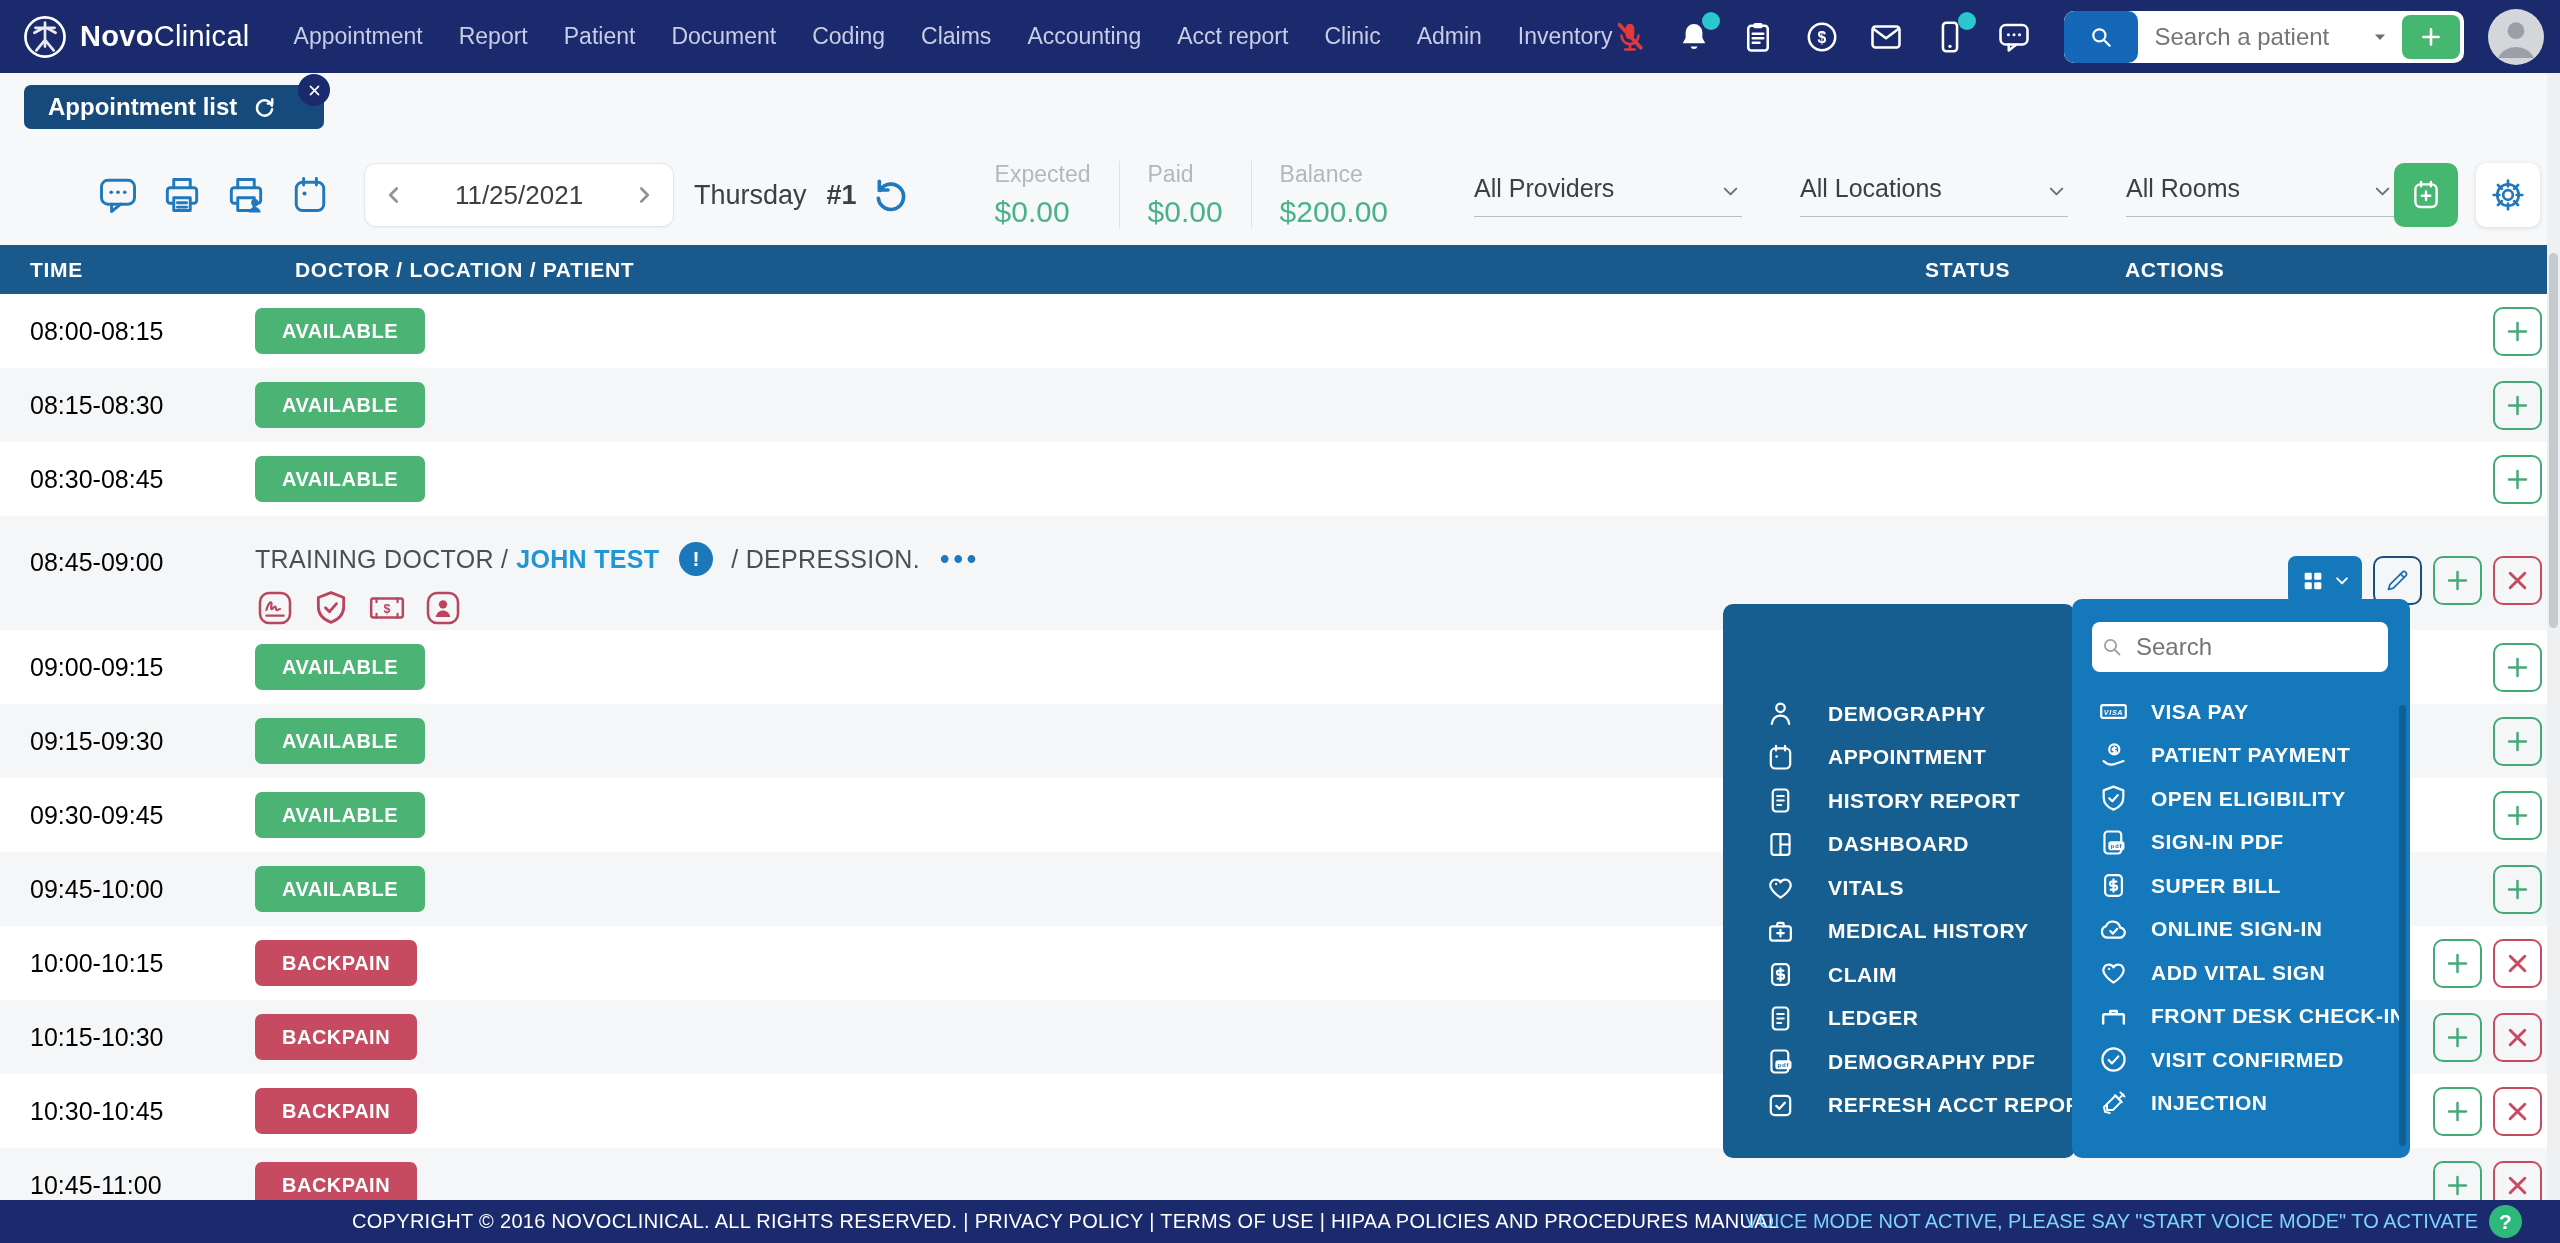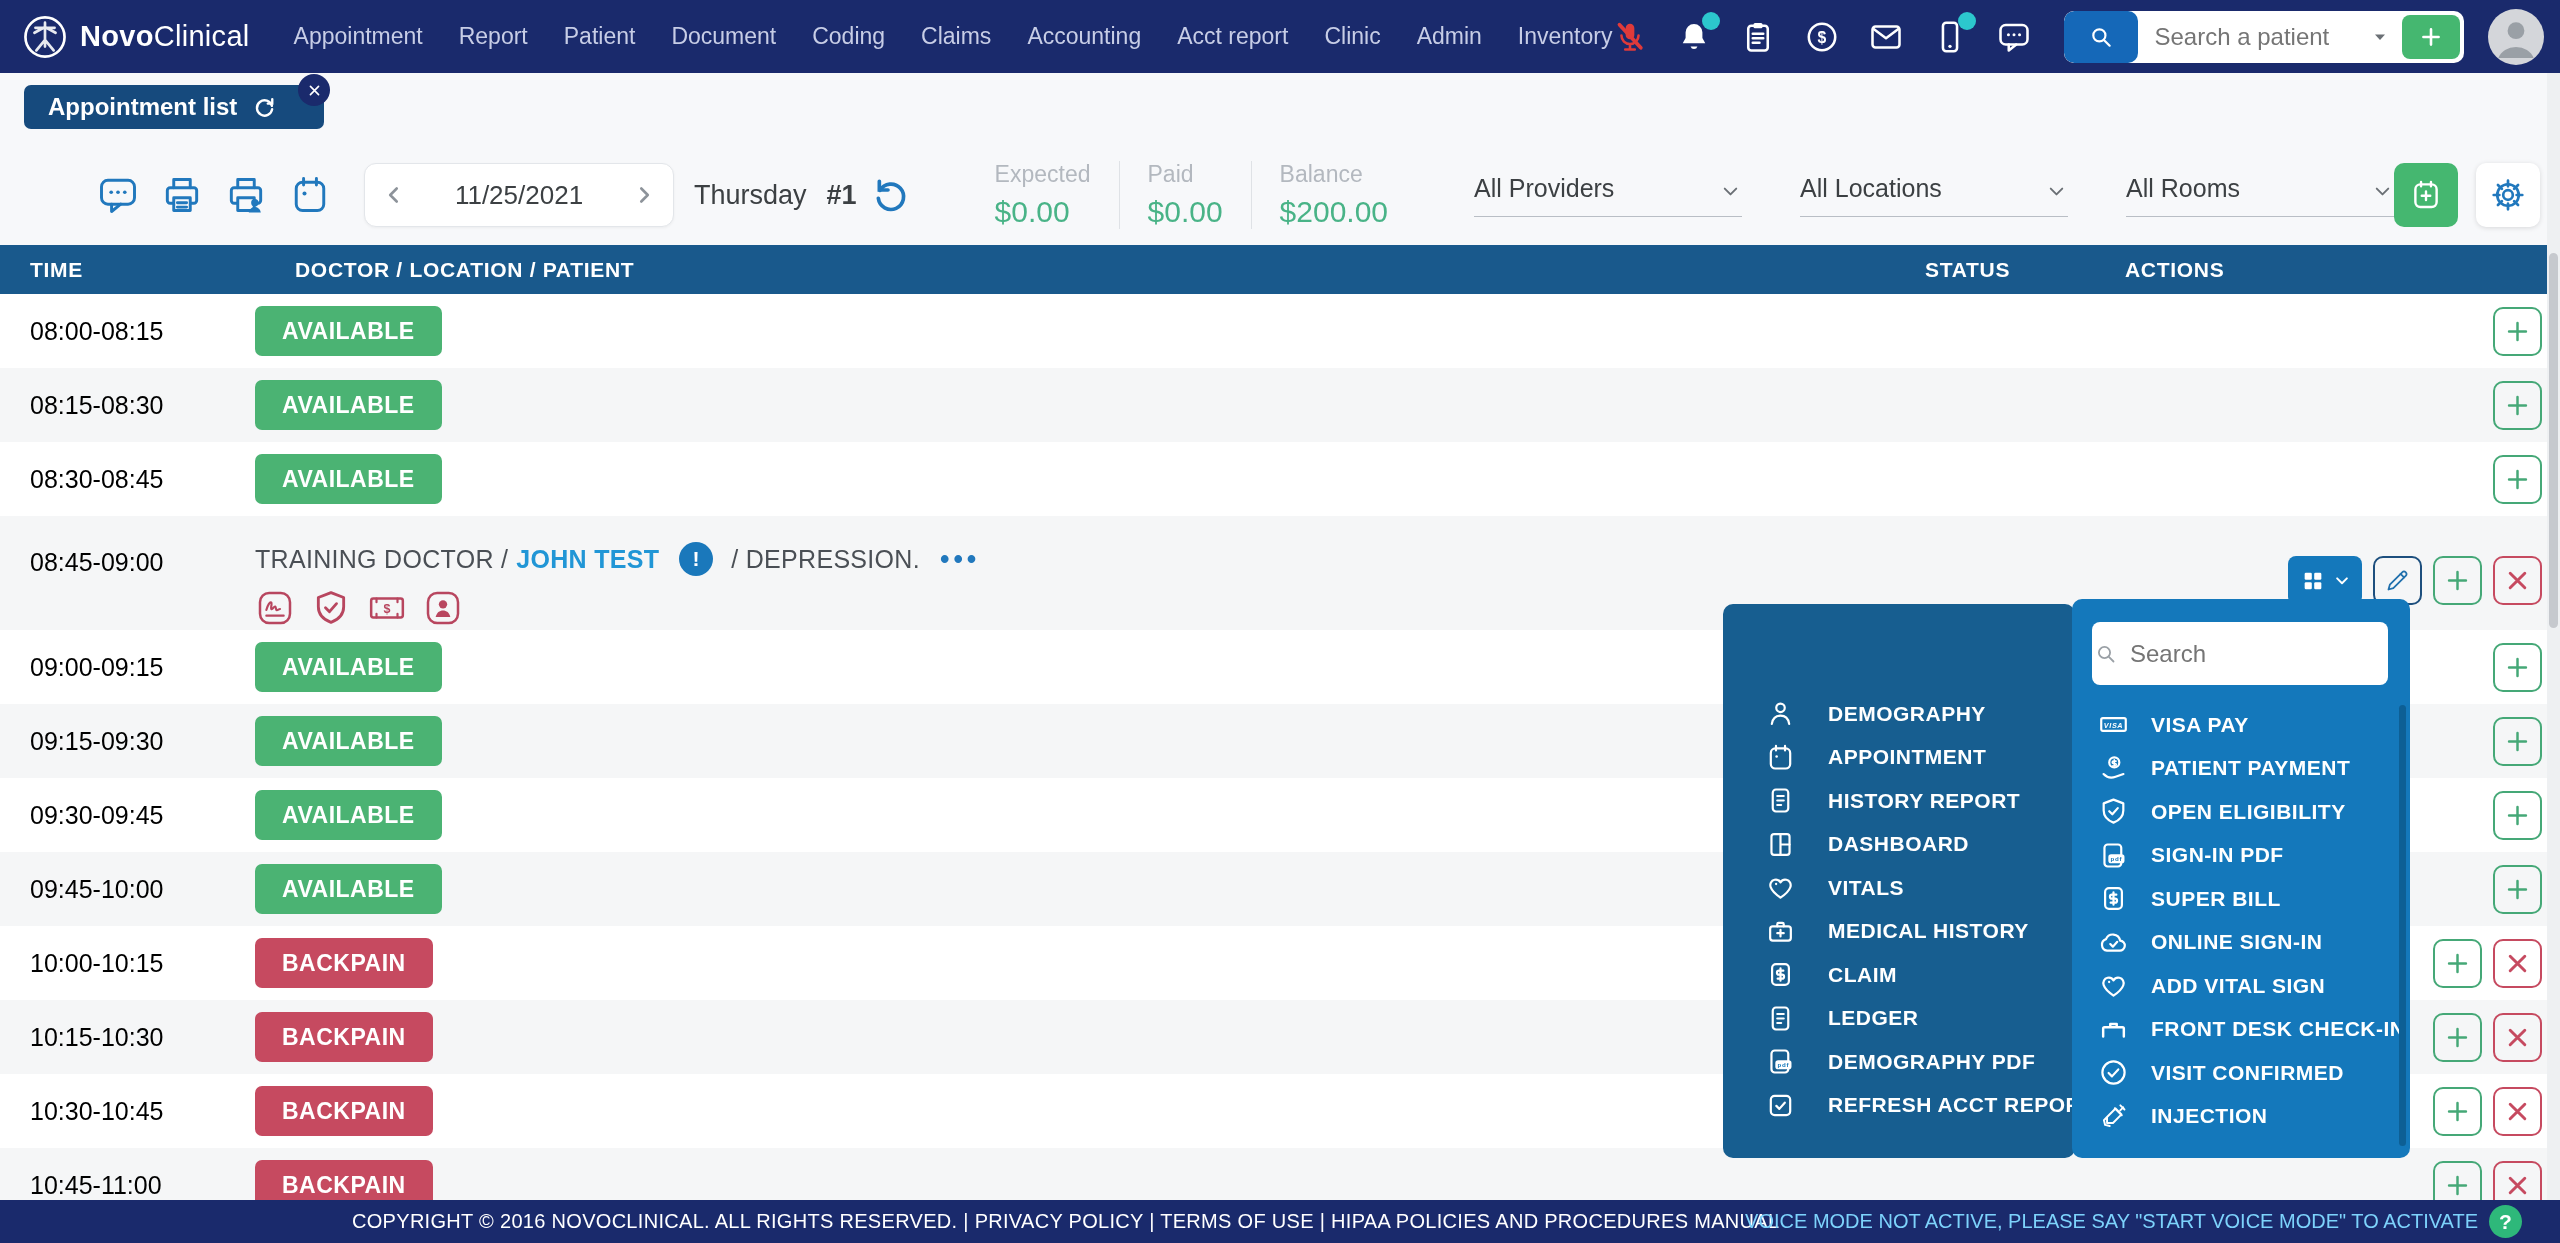--- a/index.html
+++ b/index.html
@@ -76,21 +76,21 @@
   
   .thead { position: absolute; top: 245px; left: 0; right: 0; height: 49px;
     background: #19598c; color: #fff; font-size: 21px; font-weight: 700; letter-spacing: .7px; }
   .thead span { position: absolute; line-height: 49px; }
   .th-time { left: 30px; } .th-doctor { left: 295px; } .th-status { left: 1925px; } .th-actions { left: 2125px; }
 
   .rows { position: absolute; top: 294px; left: 0; right: 0; z-index: 1; }
   .row { position: relative; display: flex; align-items: center; height: 74px; background: #fff; }
   .row.alt { background: #f5f6f7; }
   .row .time { width: 255px; padding-left: 30px; font-size: 25px; color: #000000; flex: 0 0 auto; }
-  .badge { font-size: 23px; font-weight: 700; color: #fff; padding: 12px 27px;
+  .badge { font-size: 20px; font-weight: 700; color: #fff; padding: 12px 27px;
     border-radius: 7px; letter-spacing: .5px; }
   .row .actions { margin-left: auto; display: flex; gap: 11px; padding-right: 18px; align-items: center; }
   .abtn { width: 49px; height: 49px; border-radius: 10px; border: 2.5px solid;
     display: grid; place-items: center; background: transparent; cursor: pointer; }
   .abtn svg { width: 27px; height: 27px; }
   .abtn.add { color: #45a877; border-color: #45a877; }
   .abtn.del { color: #c64a60; border-color: #c64a60; }
   .abtn.edit { color: #2070ad; border-color: #1d4f7e; }
   .gridbtn { width: 74px; height: 49px; background: #1478bb; border: none; border-radius: 8px;
     color: #fff; display: flex; align-items: center; justify-content: center; gap: 7px;
@@ -106,22 +106,22 @@
   .more-dots { color: #2178bd; font-weight: 900; font-size: 27px; letter-spacing: 4px; margin-left: 20px; }
   .flags { display: flex; gap: 16px; margin-top: 12px; color: #b8465f; }
   .flags .fic { width: 40px; height: 40px; }
   .row.booked .actions { margin-top: 40px; }
 
   
   .popup-left { position: absolute; left: 1723px; top: 604px; width: 352px; height: 554px;
     background: #175e90; border-radius: 10px; z-index: 10; padding-top: 88px; }
   .popup-right { position: absolute; left: 2072px; top: 599px; width: 338px; height: 559px;
     background: #1478bb; border-radius: 10px; z-index: 10; overflow: hidden; }
-  .psearch { margin: 23px 22px 18px 20px; height: 63px; background: #fff; border-radius: 8px;
-    display: flex; align-items: center; padding: 0 2px; gap: 12px; }
+  .psearch { margin: 23px 22px 18px 20px; height: 50px; background: #fff; border-radius: 8px;
+    display: flex; align-items: center; padding: 0 8px; gap: 12px; }
   .psearch svg { width: 24px; height: 24px; color: #9aa0a6; flex: 0 0 auto; }
   .psearch input { border: 0; outline: 0; flex: 1; font-size: 24px; color: #757a80;
     font-family: "Liberation Sans", sans-serif; min-width: 0; }
   .pitem { display: flex; align-items: center; gap: 22px; height: 43.5px; color: #fff;
     font-size: 21px; font-weight: 600; letter-spacing: .5px; cursor: pointer; white-space: nowrap; }
   .popup-left .pitem { padding-left: 42px; gap: 32px; }
   .popup-right .pitem { padding-left: 26px; }
   .pitem .pic { width: 31px; height: 31px; flex: 0 0 auto; }
   .pscroll { position: absolute; right: 4px; top: 106px; bottom: 12px; width: 7px;
     background: #0d5f95; border-radius: 4px; }

